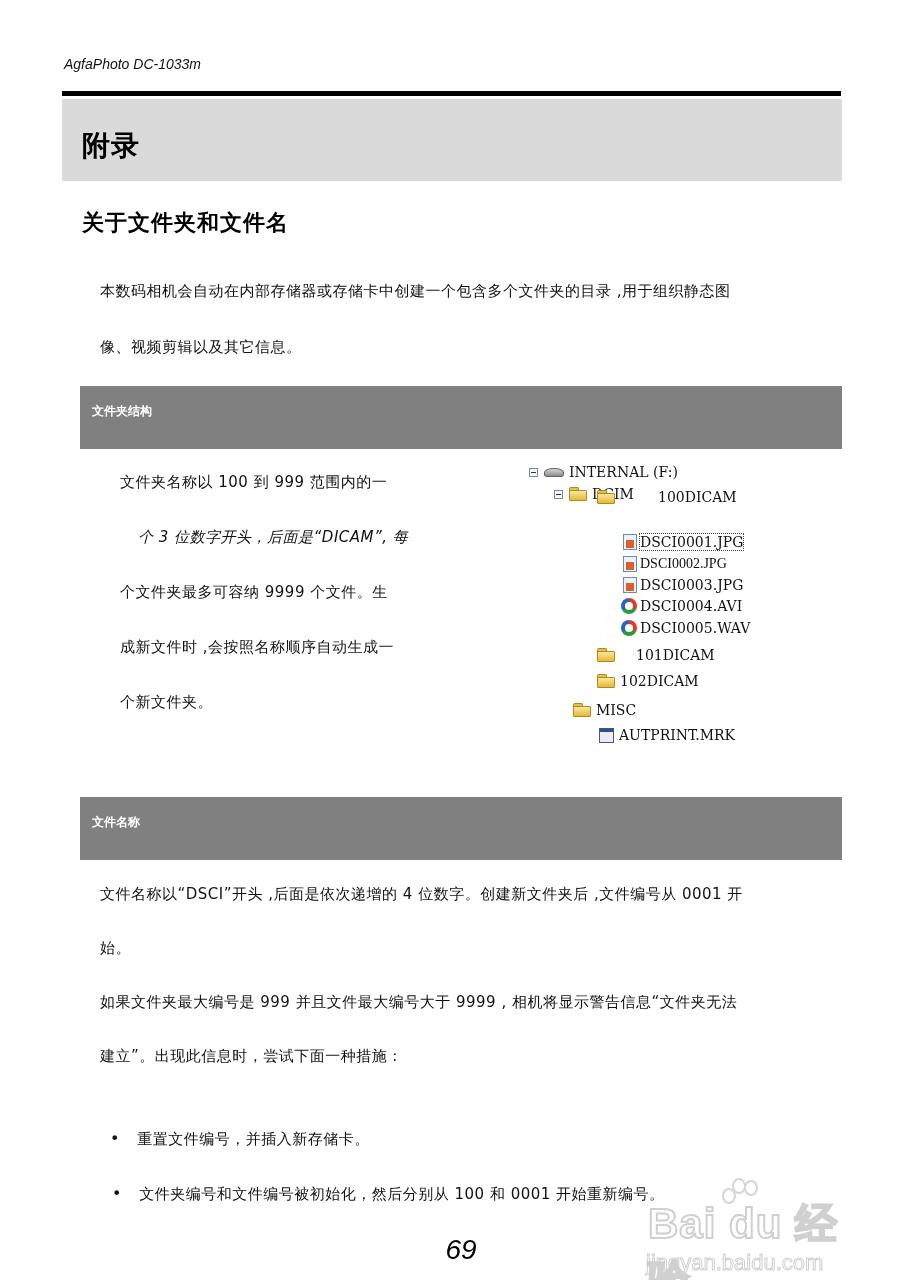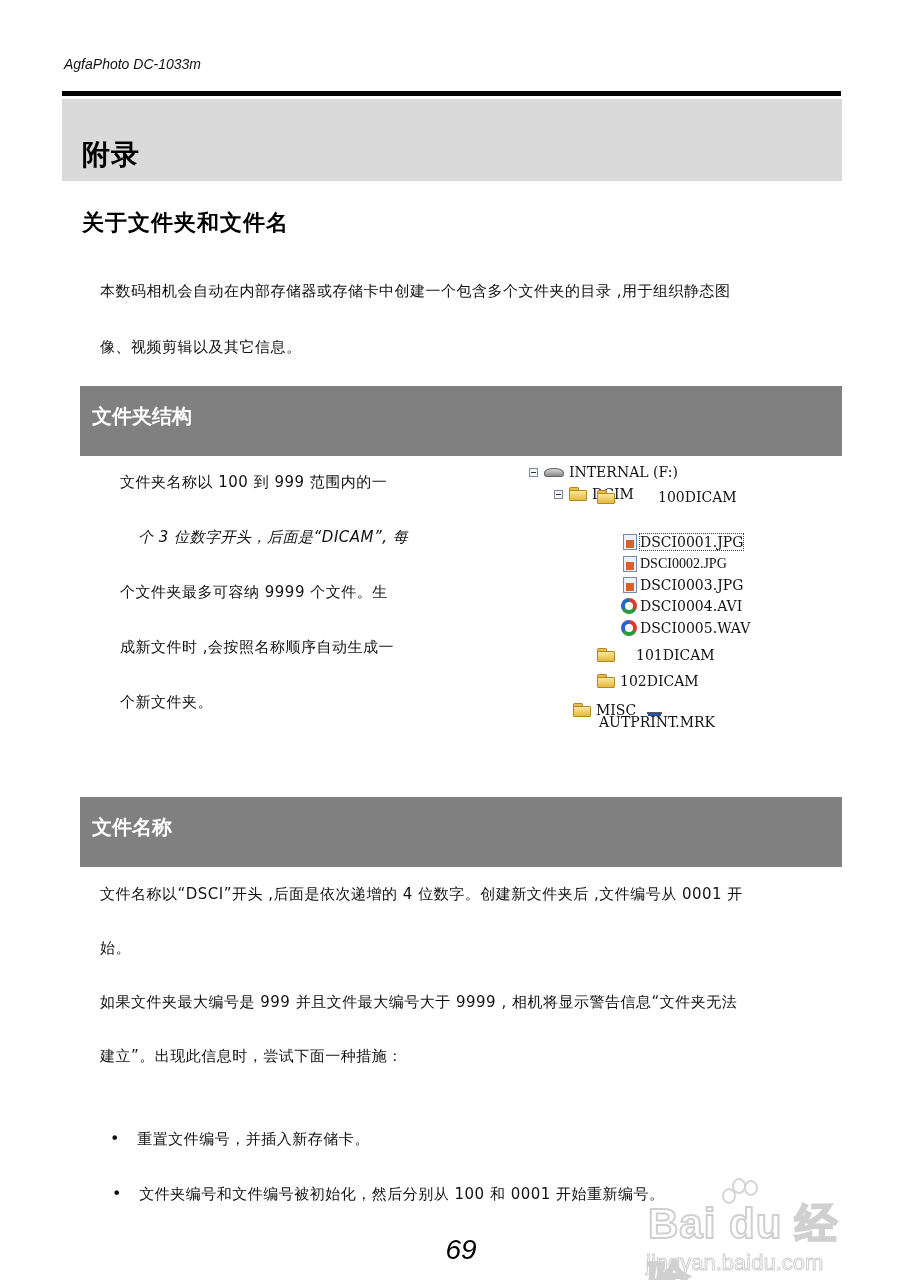--- a/index.html
+++ b/index.html
@@ -3,25 +3,25 @@
 <meta charset="utf-8">
 <style>
   html, body { margin: 0; padding: 0; background: #ffffff; }
   body { width: 905px; height: 1280px; position: relative; overflow: hidden;
          font-family: "DejaVu Sans", "Liberation Sans", sans-serif; color: #000; }
   .abs { position: absolute; margin-top: 28px; }
   .running-header { left: 64px; top: 28px; font-family: "Liberation Sans", sans-serif;
          font-style: italic; font-size: 14px; color: #111; }
   .top-rule { left: 62px; top: 63px; width: 779px; height: 5px; background: #000; }
   .chapter-band { left: 62px; top: 71px; width: 780px; height: 82px; background: #dadada; }
-  .chapter-title { left: 82px; top: 108px; font-size: 28px; font-weight: bold; letter-spacing: 1px; }
+  .chapter-title { left: 82px; top: 99px; font-size: 28px; font-weight: bold; letter-spacing: 1px; }
   .section-title { left: 82px; top: 180px; font-size: 22px; font-weight: bold; letter-spacing: 1px; }
   .para { font-size: 15px; letter-spacing: 0.5px; color: #111; }
-  .subhead { left: 80px; width: 762px; height: 70px; background: #808080; color: #fff;
-             font-size: 20px; font-weight: bold; }
+  .subhead { left: 80px; width: 762px; height: 63px; background: #808080; color: #fff;
+             font-size: 12px; font-weight: bold; }
   .subhead span { position: absolute; left: 12px; top: 17px; }
   .tree { font-family: "DejaVu Serif", "Liberation Serif", serif; font-size: 14px; color: #111; }
   .tree-row { position: absolute; display: flex; align-items: center; height: 18px; white-space: nowrap; padding-left: 19px; }
   .expander { width: 9px; height: 9px; border: 1px solid #7a8aa0; background: #f4f6fa; position: relative; margin-right: 6px; box-sizing: border-box; }
   .expander::after { content: ""; position: absolute; left: 1px; right: 1px; top: 3px; height: 1px; background: #333; }
   .drive-icon { width: 20px; height: 9px; margin-right: 5px; background: linear-gradient(#d8d8d8, #8a8a8a); border-radius: 50% 50% 3px 3px; border: 1px solid #666; box-sizing: border-box; }
   .folder-icon { width: 18px; height: 14px; margin-right: 5px; position: relative; }
   .folder-icon::before { content: ""; position: absolute; left: 0; top: 0; width: 8px; height: 4px; background: #e6c04a; border-radius: 2px 2px 0 0; border: 1px solid #b08a1e; border-bottom: none; }
   .folder-icon::after { content: ""; position: absolute; left: 0; top: 3px; width: 18px; height: 11px; background: linear-gradient(#fbe79a, #e5b93a); border: 1px solid #b08a1e; box-sizing: border-box; border-radius: 1px; }
   .jpg-icon { width: 14px; height: 16px; margin-right: 3px; border: 1px solid #6f8bb0; background: #eef3fb; box-sizing: border-box; position: relative; }
@@ -102,21 +102,21 @@
     <span>101DICAM</span>
   </div>
   <div class="tree-row" style="left:578px; top:644px;">
     <span class="folder-icon"></span>
     <span>102DICAM</span>
   </div>
   <div class="tree-row" style="left:554px; top:673px;">
     <span class="folder-icon"></span>
     <span>MISC</span>
   </div>
-  <div class="tree-row" style="left:580px; top:684px;flex-direction:column;">
+  <div class="tree-row" style="left:580px; top:698px;">
     <span class="mrk-icon"></span>
     <span>AUTPRINT.MRK</span>
   </div>
 </div>
 
 <div class="abs subhead" style="top:769px;">
   <span>文件名称</span>
 </div>
 
 <div class="abs para" style="left:100px; top:857px;">文件名称以“DSCI”开头 ,后面是依次递增的  4  位数字。创建新文件夹后 ,文件编号从  0001  开</div>

